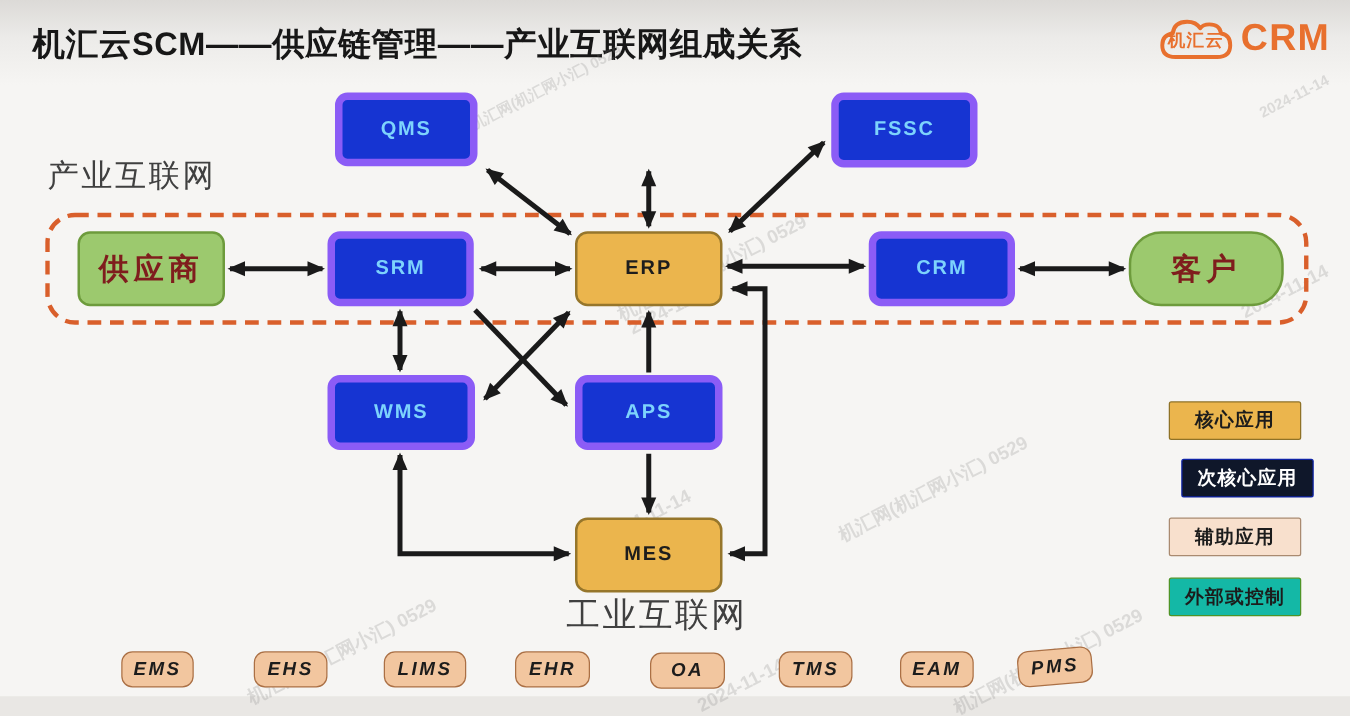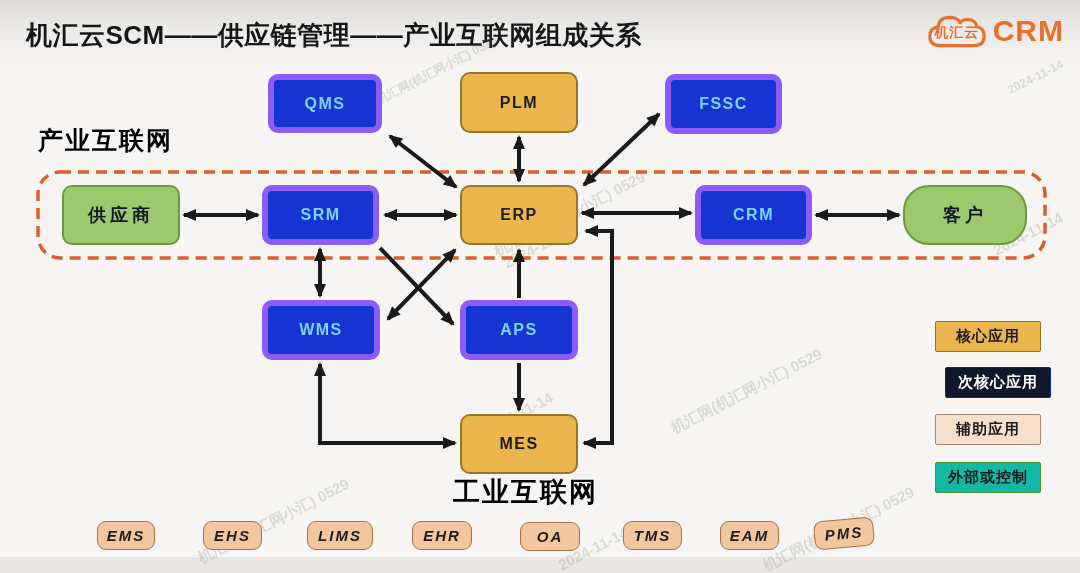--- a/index.html
+++ b/index.html
@@ -11,23 +11,23 @@
   .title{position:absolute;left:26px;top:18px;margin:0;font-size:26px;font-weight:bold;color:#171717;letter-spacing:.5px;}
   .logo{position:absolute;top:8px;right:16px;display:flex;align-items:center;gap:2px;}
   .logo .cloudwrap{position:relative;width:68px;height:46px;}
   .logo .logo-zh{position:absolute;left:10px;top:16px;width:48px;text-align:center;font-size:14px;font-weight:bold;color:#e8702e;letter-spacing:1px;}
   .logo .logo-brand{font-size:30px;font-weight:bold;color:#e8702e;letter-spacing:1px;}
   .arrows{position:absolute;left:0;top:0;}
   .node{position:absolute;display:flex;align-items:center;justify-content:center;
         border-radius:10px;font-weight:bold;font-size:16px;letter-spacing:1.5px;box-sizing:border-box;}
   .node.blue{background:#1634d2;color:#7dd3fc;border:6px solid #8b5cf6;}
   .node.yellow{background:#ebb54d;color:#1d1d1d;border:2px solid #96762b;}
-  .node.green{background:#9cc96e;color:#0f172a;border:2px solid #6d9b3c;
-        font-family:"Liberation Serif","DejaVu Serif",serif;font-weight:600;font-size:18px;letter-spacing:4px;}
-  .zone-label{position:absolute;font-weight:bold;color:#000000;}
+  .node.green{background:#9cc96e;color:#7f1d1d;border:2px solid #6d9b3c;
+        font-family:"Liberation Serif","DejaVu Serif",serif;font-weight:600;font-size:24px;letter-spacing:4px;}
+  .zone-label{position:absolute;font-weight:normal;color:#404040;}
   .zone-label.industry{left:38px;top:124px;font-size:25px;letter-spacing:2px;}
   .zone-label.industrial{left:453px;top:474px;font-size:27px;letter-spacing:2px;}
   .legend-item{position:absolute;left:935px;width:106px;height:31px;display:flex;align-items:center;justify-content:center;
         font-weight:bold;font-size:15px;letter-spacing:1px;border-radius:2px;box-sizing:border-box;color:#1c1c1c;}
   .legend-item.core{background:#ebb54d;border:1.5px solid #8f7227;text-align:right;}
   .legend-item.subcore{background:#0f172a;border:1.5px solid #0e23a6;color:#ffffff;margin-left:10px;}
   .legend-item.aux{background:#f8e0cd;border:1.5px solid #a98a70;}
   .legend-item.ext{background:#14b8a6;border:1.5px solid #4f9427;}
   .app{position:absolute;height:29px;display:flex;align-items:center;justify-content:center;
         background:#f2c69f;border:1.5px solid #ab7045;border-radius:9px;box-sizing:border-box;
@@ -88,21 +88,20 @@
       <path d="M519 363 L519 410" marker-end="url(#ah)"></path>
       <path d="M320 364 L320 443 L455 443" marker-start="url(#ah)" marker-end="url(#ah)"></path>
       <path d="M586 231 L612 231 L612 443 L584 443" marker-start="url(#ah)" marker-end="url(#ah)"></path>
     </g>
   </svg>
 
   <div class="zone-label industry">产业互联网</div>
   <div class="zone-label industrial">工业互联网</div>
 
   <div class="node blue" style="left:268px;top:74px;width:114px;height:59px;">QMS</div>
-  <div class="node yellow" style="left:460px;top:72px;width:118px;height:61px;">PLM</div>
   <div class="node blue" style="left:665px;top:74px;width:117px;height:60px;">FSSC</div>
 
   <div class="node green" style="left:62px;top:185px;width:118px;height:60px;">供应商</div>
   <div class="node blue" style="left:262px;top:185px;width:117px;height:60px;">SRM</div>
   <div class="node yellow" style="left:460px;top:185px;width:118px;height:60px;">ERP</div>
   <div class="node blue" style="left:695px;top:185px;width:117px;height:60px;">CRM</div>
   <div class="node green" style="left:903px;top:185px;width:124px;height:60px;border-radius:26px;">客户</div>
 
   <div class="node blue" style="left:262px;top:300px;width:118px;height:60px;">WMS</div>
   <div class="node blue" style="left:460px;top:300px;width:118px;height:60px;">APS</div>

